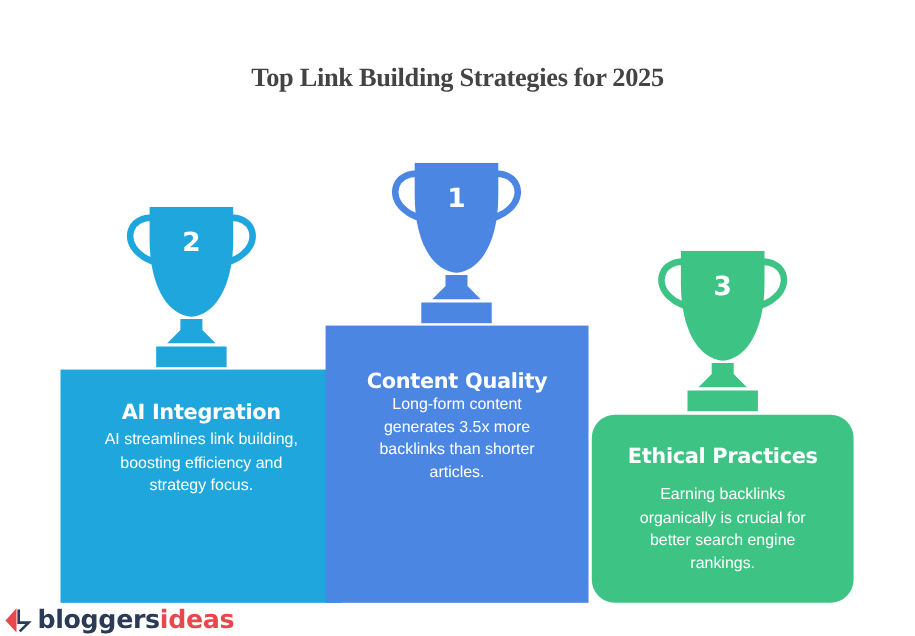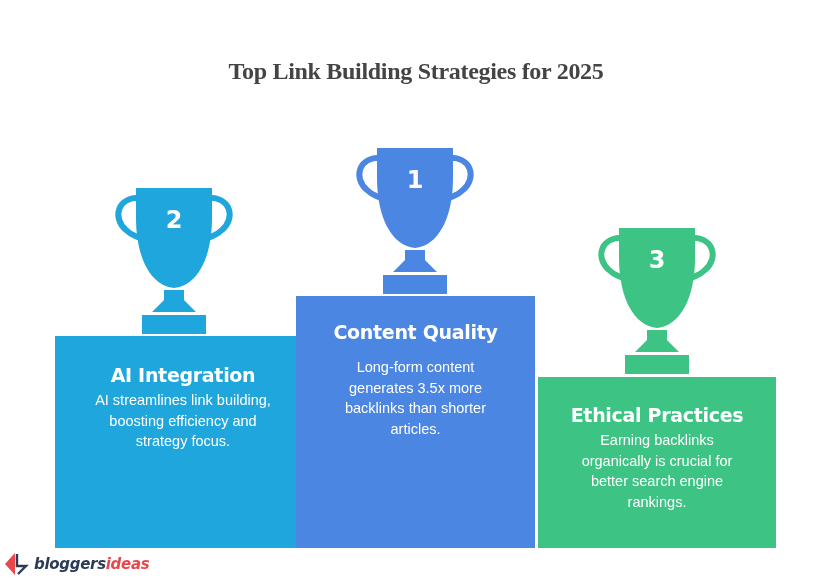--- a/index.html
+++ b/index.html
@@ -4,21 +4,21 @@
 <style>
   html, body { margin:0; padding:0; }
   body { width:832px; height:578px; background:#ffffff; position:relative; overflow:hidden; font-family:"Liberation Sans", sans-serif; }
   .title { position:absolute; left:0; top:58px; width:832px; text-align:center; font-size:24px; font-weight:bold; color:#444444; font-family:Liberation Serif, serif; letter-spacing:-0.3px; }
   .block { position:absolute; color:#ffffff; text-align:center; box-sizing:border-box; }
   .block h2 { margin:0; font-size:19px; font-weight:bold; font-family:"DejaVu Sans", sans-serif; letter-spacing:-0.3px; }
   .block p { margin:0 auto; font-size:14.5px; line-height:20.5px; }
   .trophy { position:absolute; }
   .trophy .num { position:absolute; width:100%; text-align:center; font-size:24px; font-weight:bold; color:#ffffff; font-family:"DejaVu Sans", sans-serif; }
   .logo { position:absolute; left:4px; top:552px; height:24px; display:flex; align-items:center; }
-  .logo .word { font-size:15px; font-weight:bold; font-family:"DejaVu Sans", sans-serif; margin-left:4px; letter-spacing:-0.3px;font-style:italic; }
+  .logo .word { font-size:23px; font-weight:bold; font-family:"DejaVu Sans", sans-serif; margin-left:4px; letter-spacing:-0.3px; }
 </style>
 </head>
 <body>
 
 <div class="title">Top Link Building Strategies for 2025</div>
 
 <div class="trophy" style="left:112px; top:188px; width:124px; height:146px;">
   <svg width="124" height="146" viewBox="0 0 124 146">
     <path d="M30 10 C5 8, 0 30, 14 42 C20 48, 28 50, 36 52" fill="none" stroke="#1fa6dc" stroke-width="6"></path>
     <path d="M94 10 C119 8, 124 30, 110 42 C104 48, 96 50, 88 52" fill="none" stroke="#1fa6dc" stroke-width="6"></path>
@@ -49,28 +49,28 @@
     <rect x="30" y="127" width="64" height="19" fill="#3dc383"></rect>
   </svg>
   <div class="num" style="top:18px;">3</div>
 </div>
 
 <div class="block" style="left:55px; top:336px; width:256px; height:212px; background:#1fa6dc; padding-top:28px;">
   <h2>AI Integration</h2>
   <p style="width:180px; margin-top:4px;">AI streamlines link building, boosting efficiency and strategy focus.</p>
 </div>
 
-<div class="block" style="left:296px; top:296px; width:239px; height:252px; background:#4b86e2; padding-top:25px;">
+<div class="block" style="left:296px; top:296px; width:239px; height:252px; background:#4b86e2; padding-top:40px;">
   <h2>Content Quality</h2>
-  <p style="width:180px; margin-top:14px;">Long-form content generates 3.5x more backlinks than shorter articles.</p>
+  <p style="width:180px; ">Long-form content generates 3.5x more backlinks than shorter articles.</p>
 </div>
 
-<div class="block" style="left:538px; top:377px; width:238px; height:171px; background:#3dc383; padding-top:27px;">
+<div class="block" style="left:538px; top:377px; width:238px; height:171px; background:#3dc383; padding-top:27px;border-radius:21px;">
   <h2>Ethical Practices</h2>
-  <p style="width:185px; margin-top:4px;">Earning backlinks organically is crucial for better search engine rankings.</p>
+  <p style="width:185px; margin-top:14px;">Earning backlinks organically is crucial for better search engine rankings.</p>
 </div>
 
 <div class="logo">
   <svg width="26" height="24" viewBox="0 0 26 24">
     <path d="M11 1 L1 12 L11 23 Z" fill="#e8474c"></path>
     <path d="M13 2 V14 H22 L14 22" fill="none" stroke="#2b3a55" stroke-width="2.4"></path>
   </svg>
   <span class="word">
     <span style="color:#2b3a55;">bloggers</span><span style="color:#e8474c;">ideas</span>
   </span>

